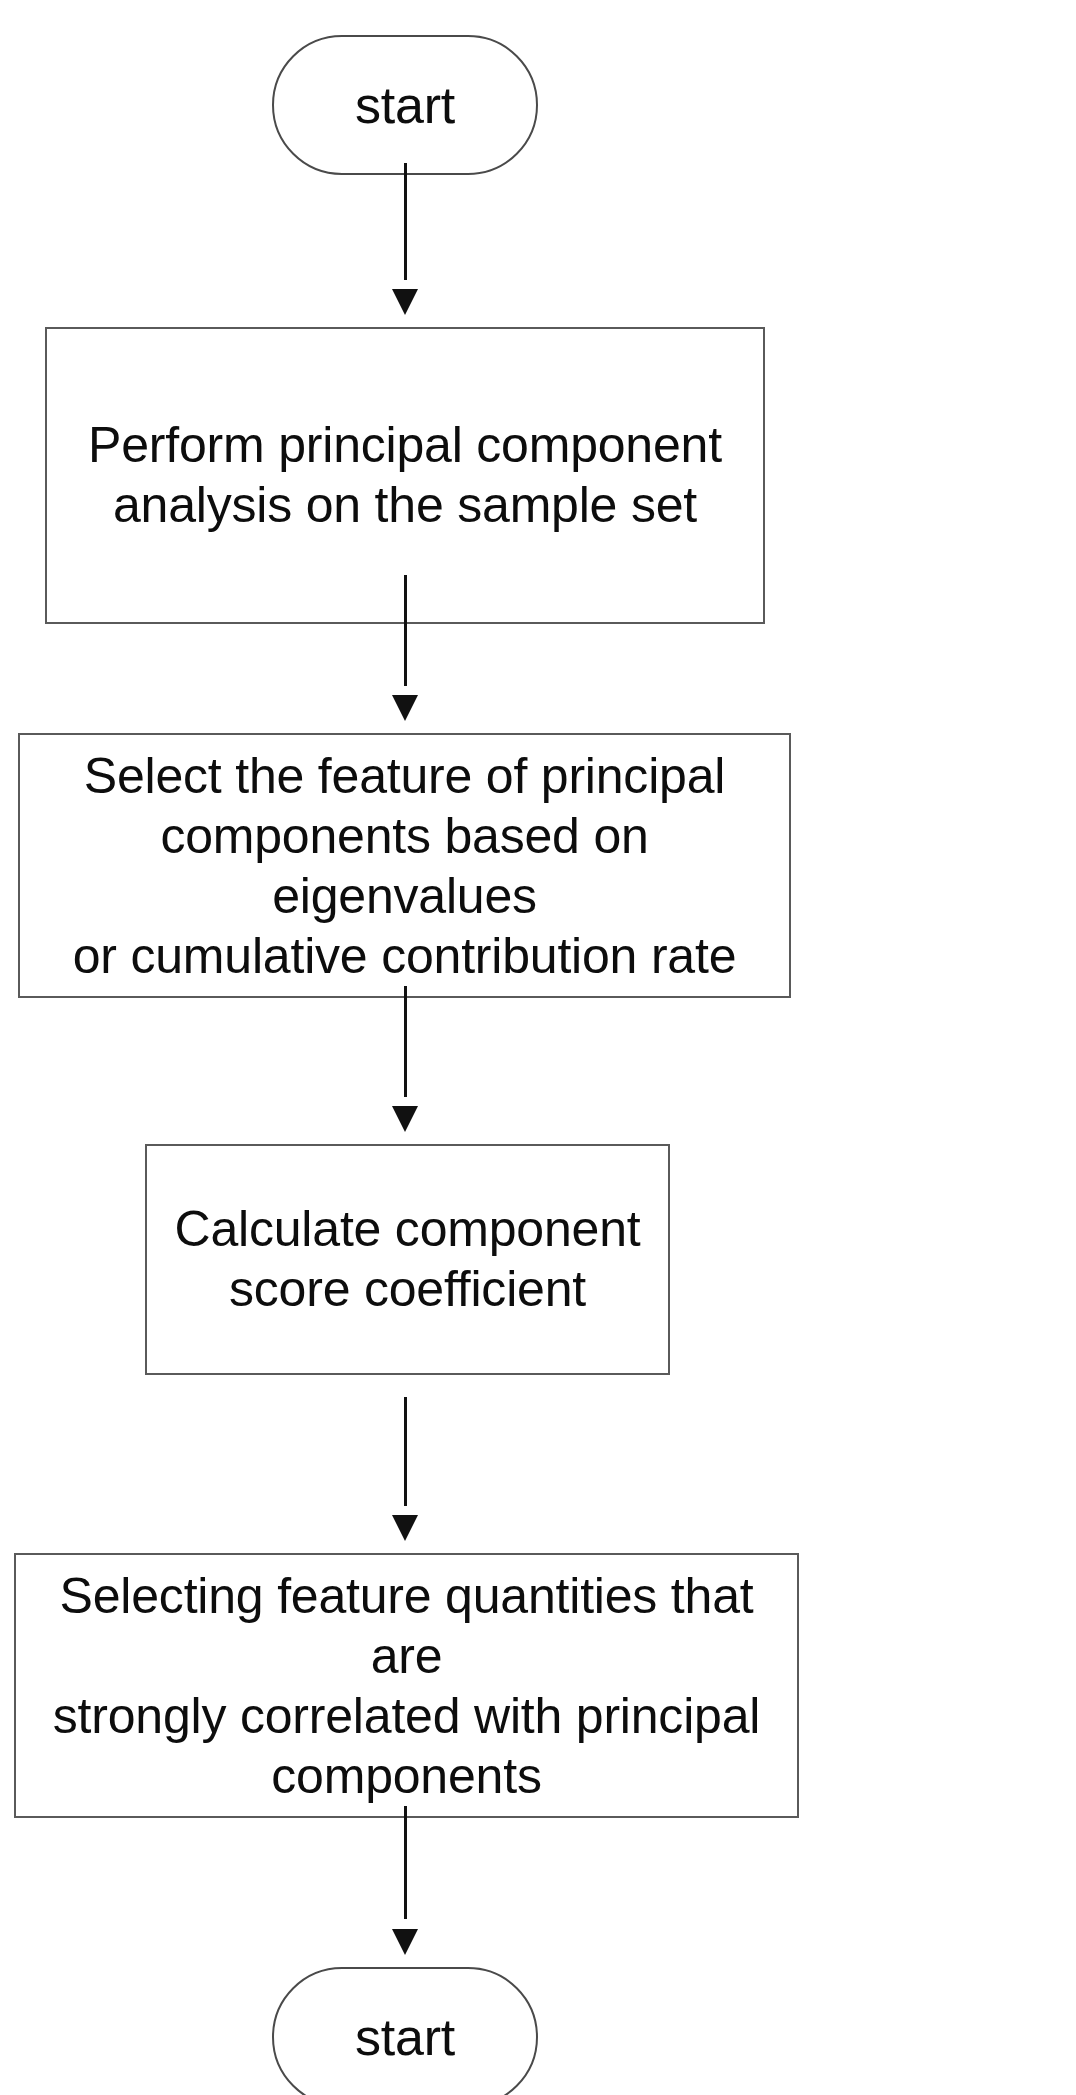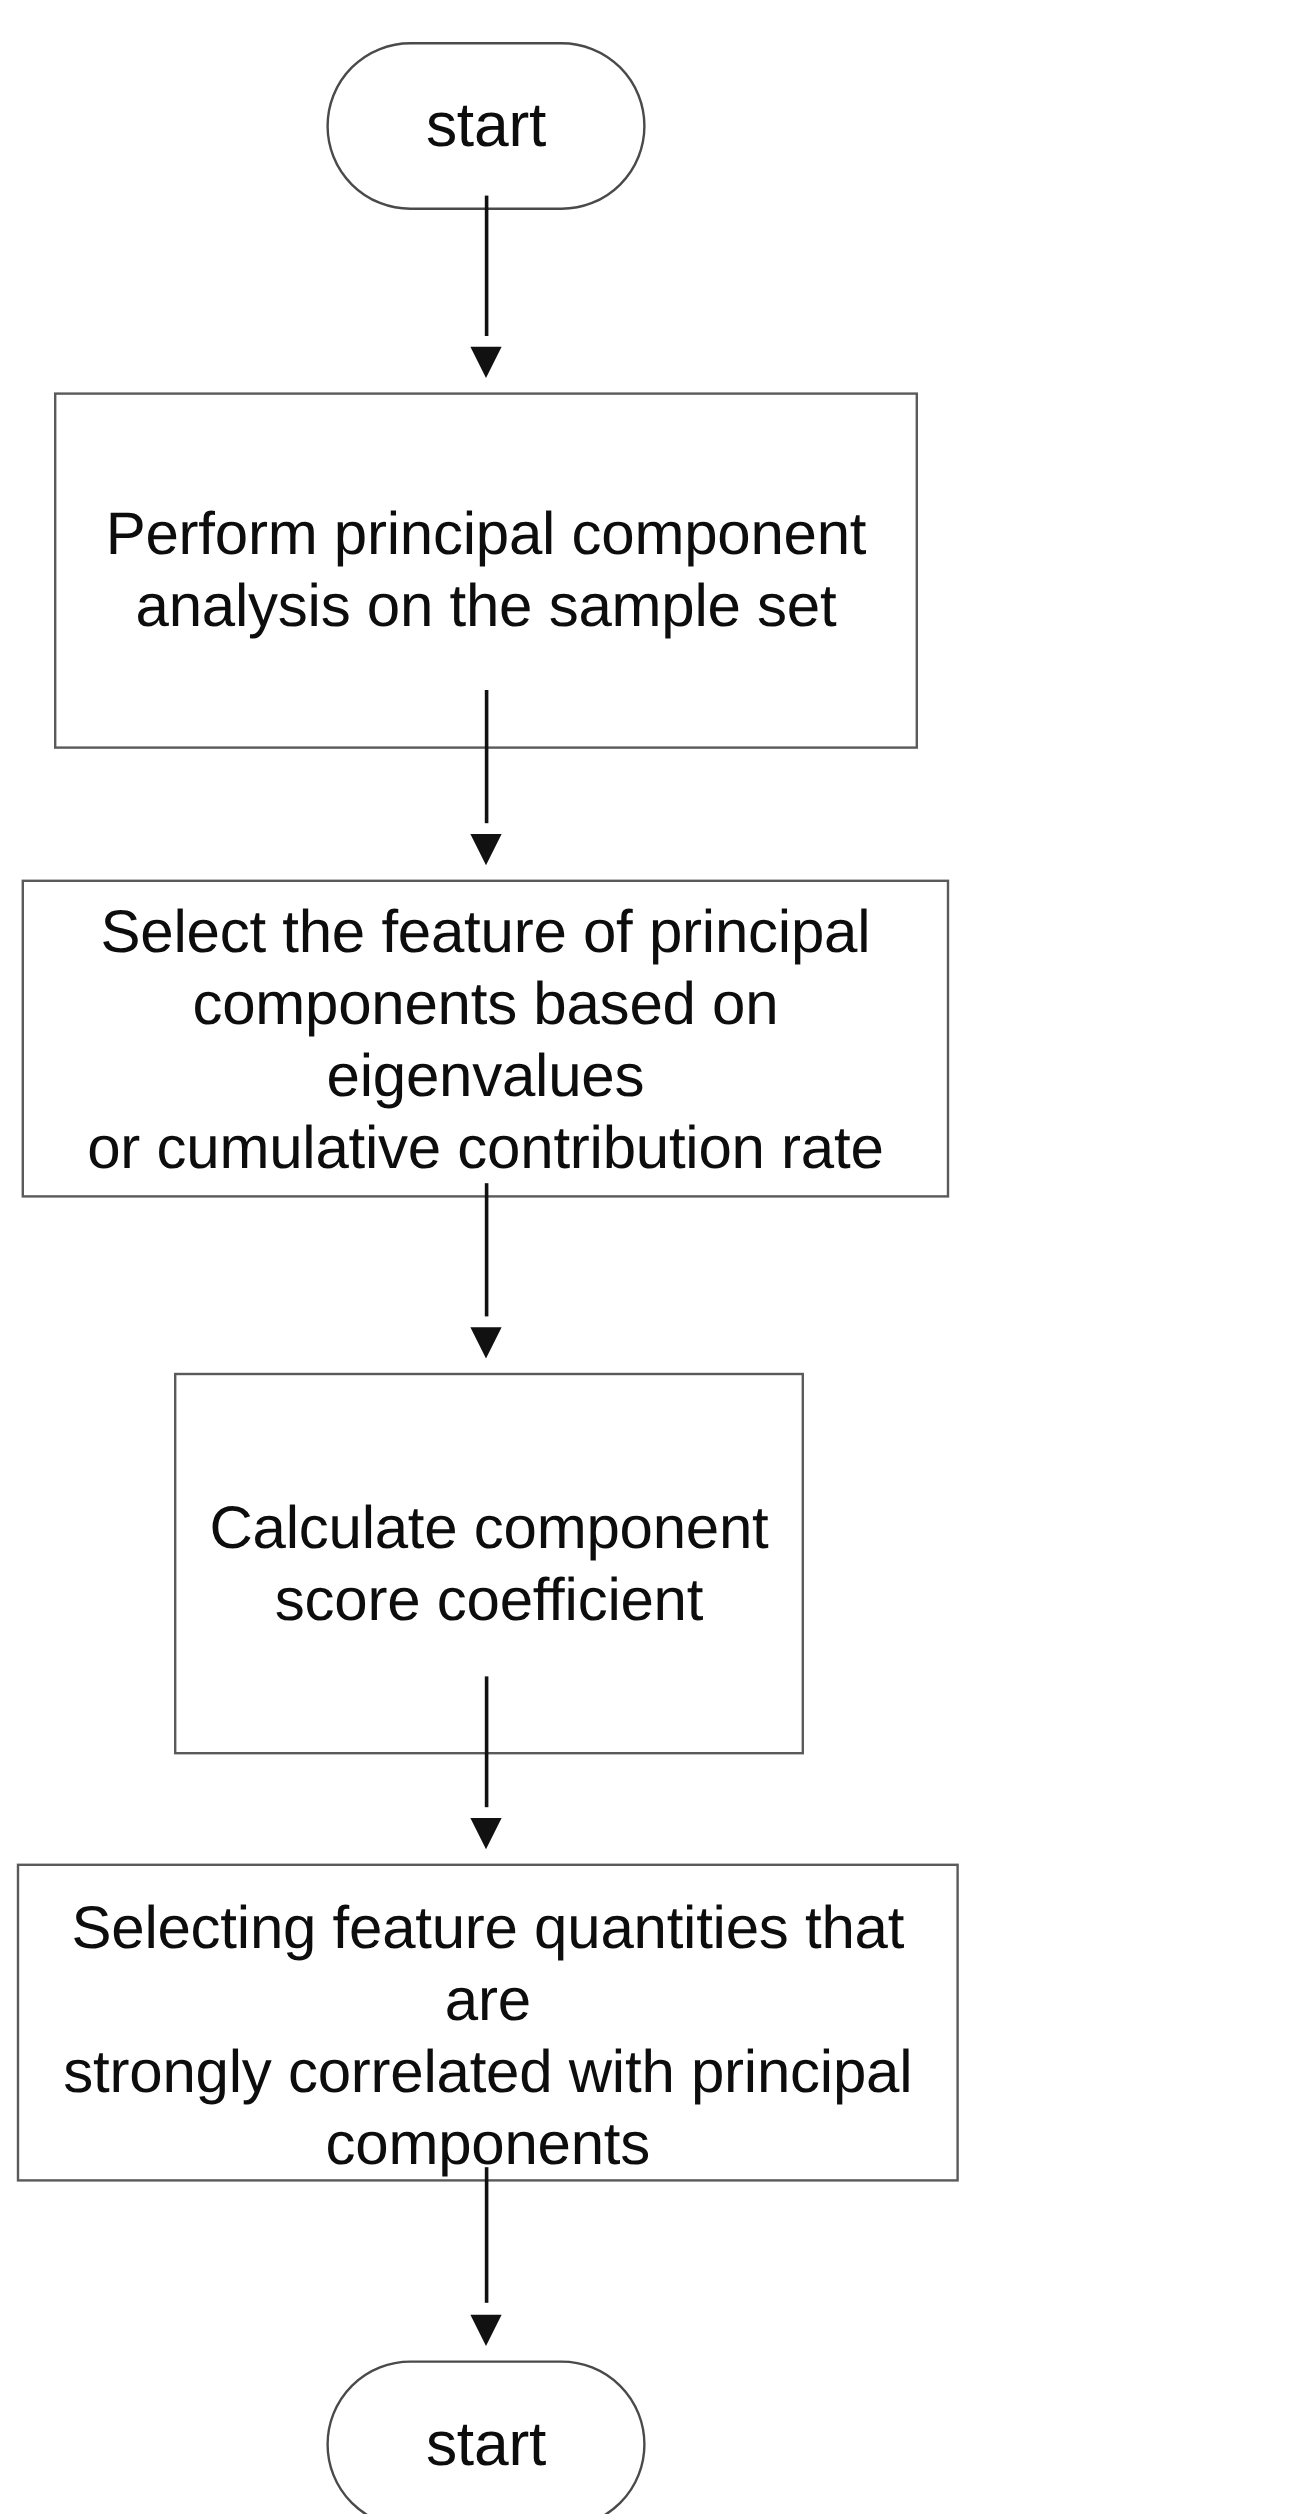--- a/index.html
+++ b/index.html
@@ -105,31 +105,31 @@
     <span class="label">Select the feature of principal
 components based on eigenvalues
 or cumulative contribution rate</span>
   </div>
 
   <div class="connector" style="left: 391px; top: 986.041px; width: 28px; height: 145.88px;">
     <div class="shaft" style="height: 110.761px;"></div>
     <div class="head"></div>
   </div>
 
-  <div class="node process" style="left: 145px; top: 1131.92px; width: 525px; height: 318px;">
+  <div class="node process" style="left: 145px; top: 1131.92px; width: 525px; height: 231px;">
     <span class="label">Calculate component
 score coefficient</span>
   </div>
 
   <div class="connector" style="left: 391px; top: 1396.67px; width: 28px; height: 144.529px;">
     <div class="shaft" style="height: 109.41px;"></div>
     <div class="head"></div>
   </div>
 
-  <div class="node process" style="left: 14px; top: 1541.2px; width: 785px; height: 264.745px; align-items: flex-end;">
+  <div class="node process" style="left: 14px; top: 1541.2px; width: 785px; height: 264.745px;">
     <span class="label">Selecting feature quantities that are
 strongly correlated with principal
 components</span>
   </div>
 
   <div class="connector" style="left: 391px; top: 1805.94px; width: 28px; height: 148.582px;">
     <div class="shaft" style="height: 113.462px;"></div>
     <div class="head"></div>
   </div>
 

